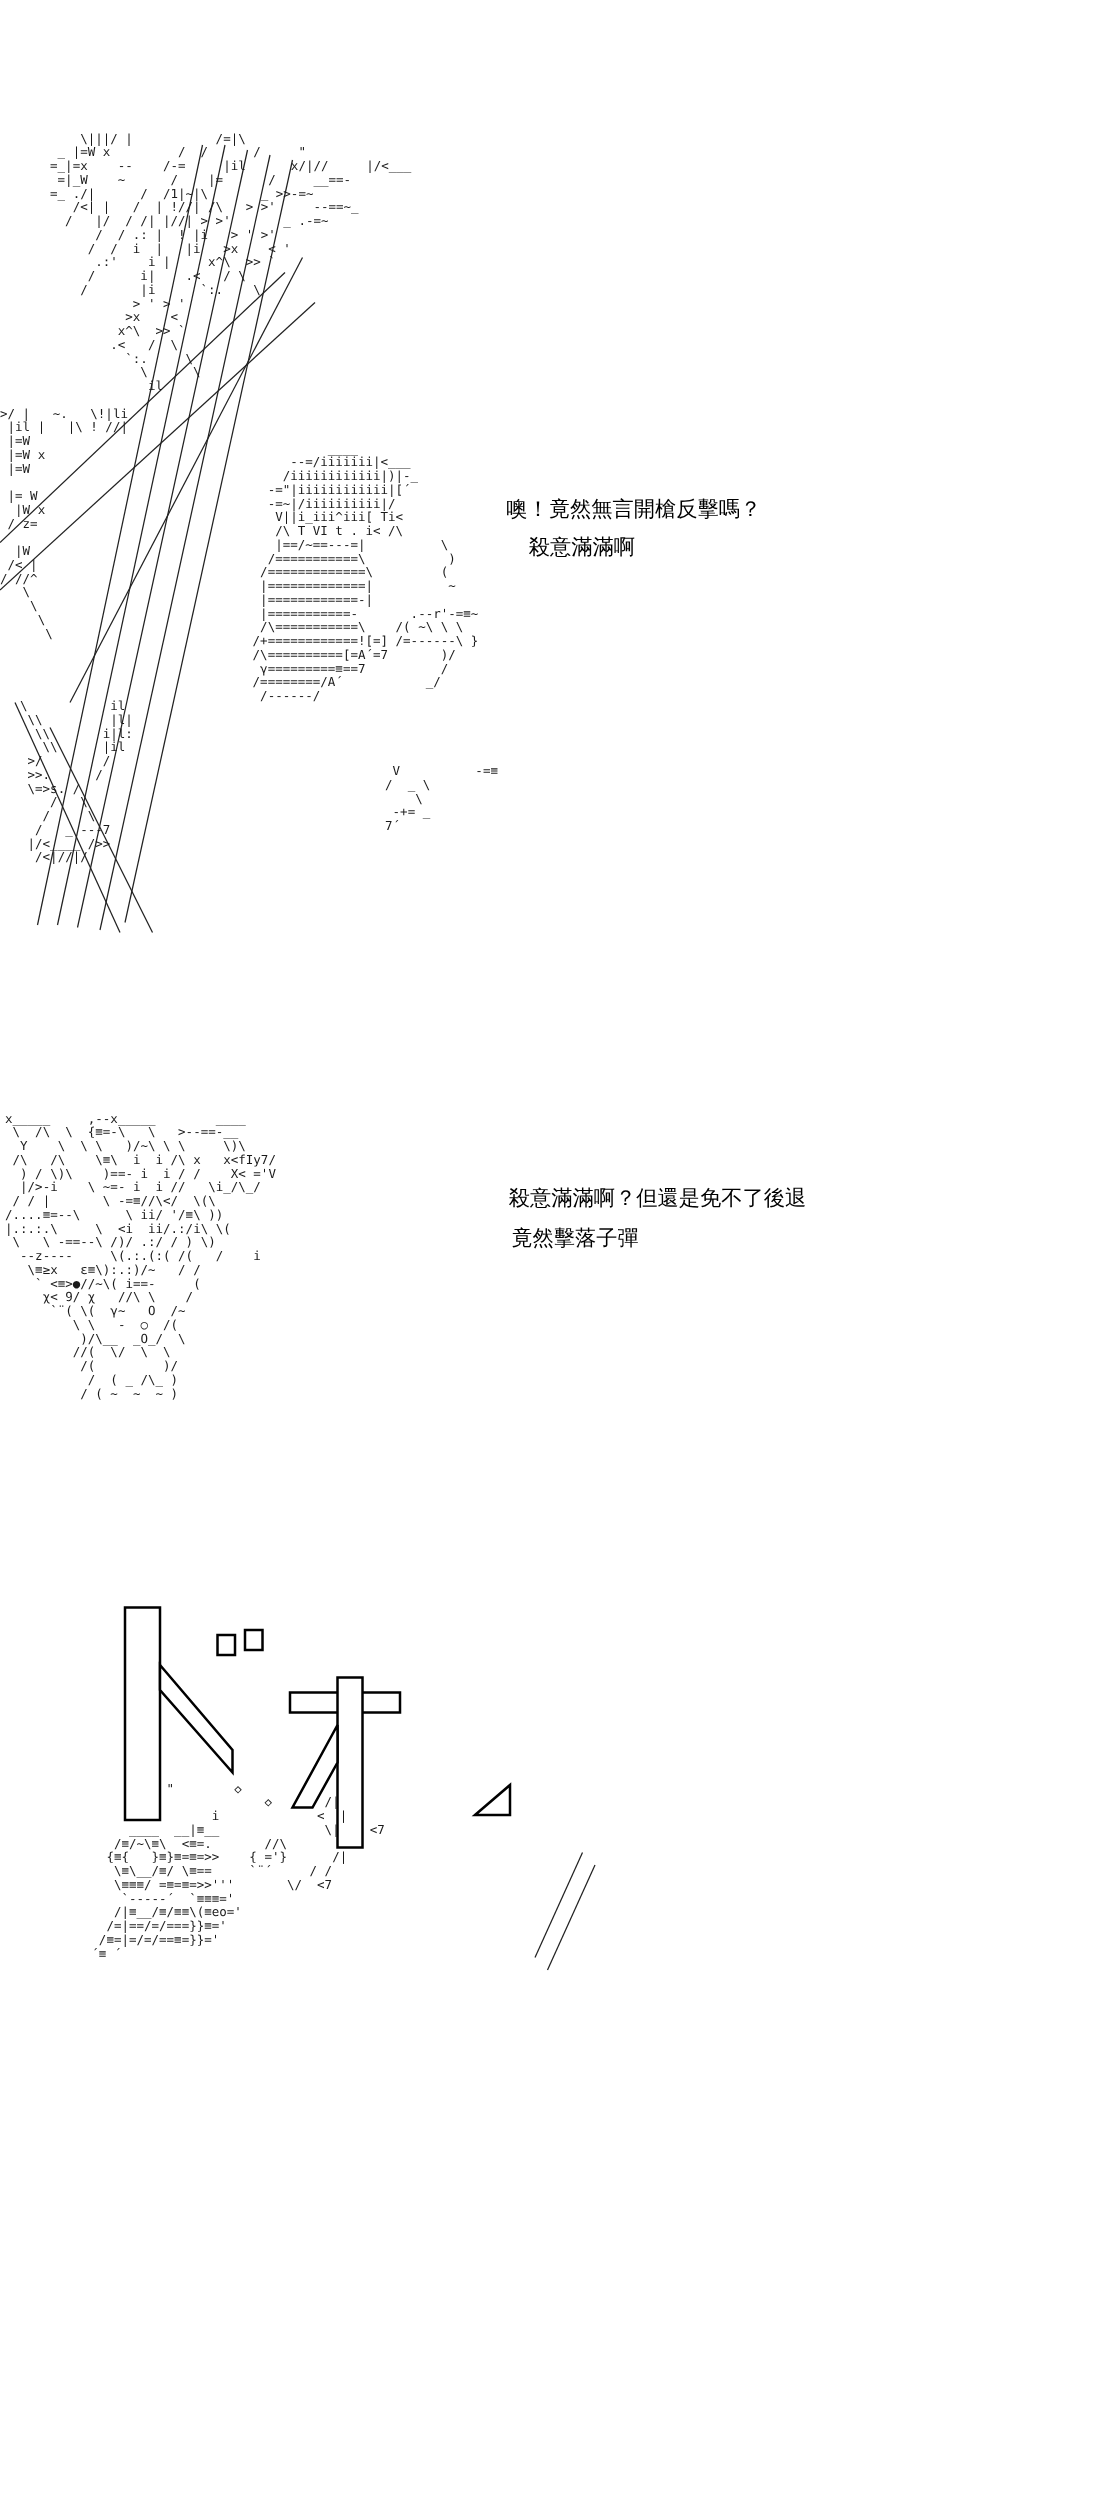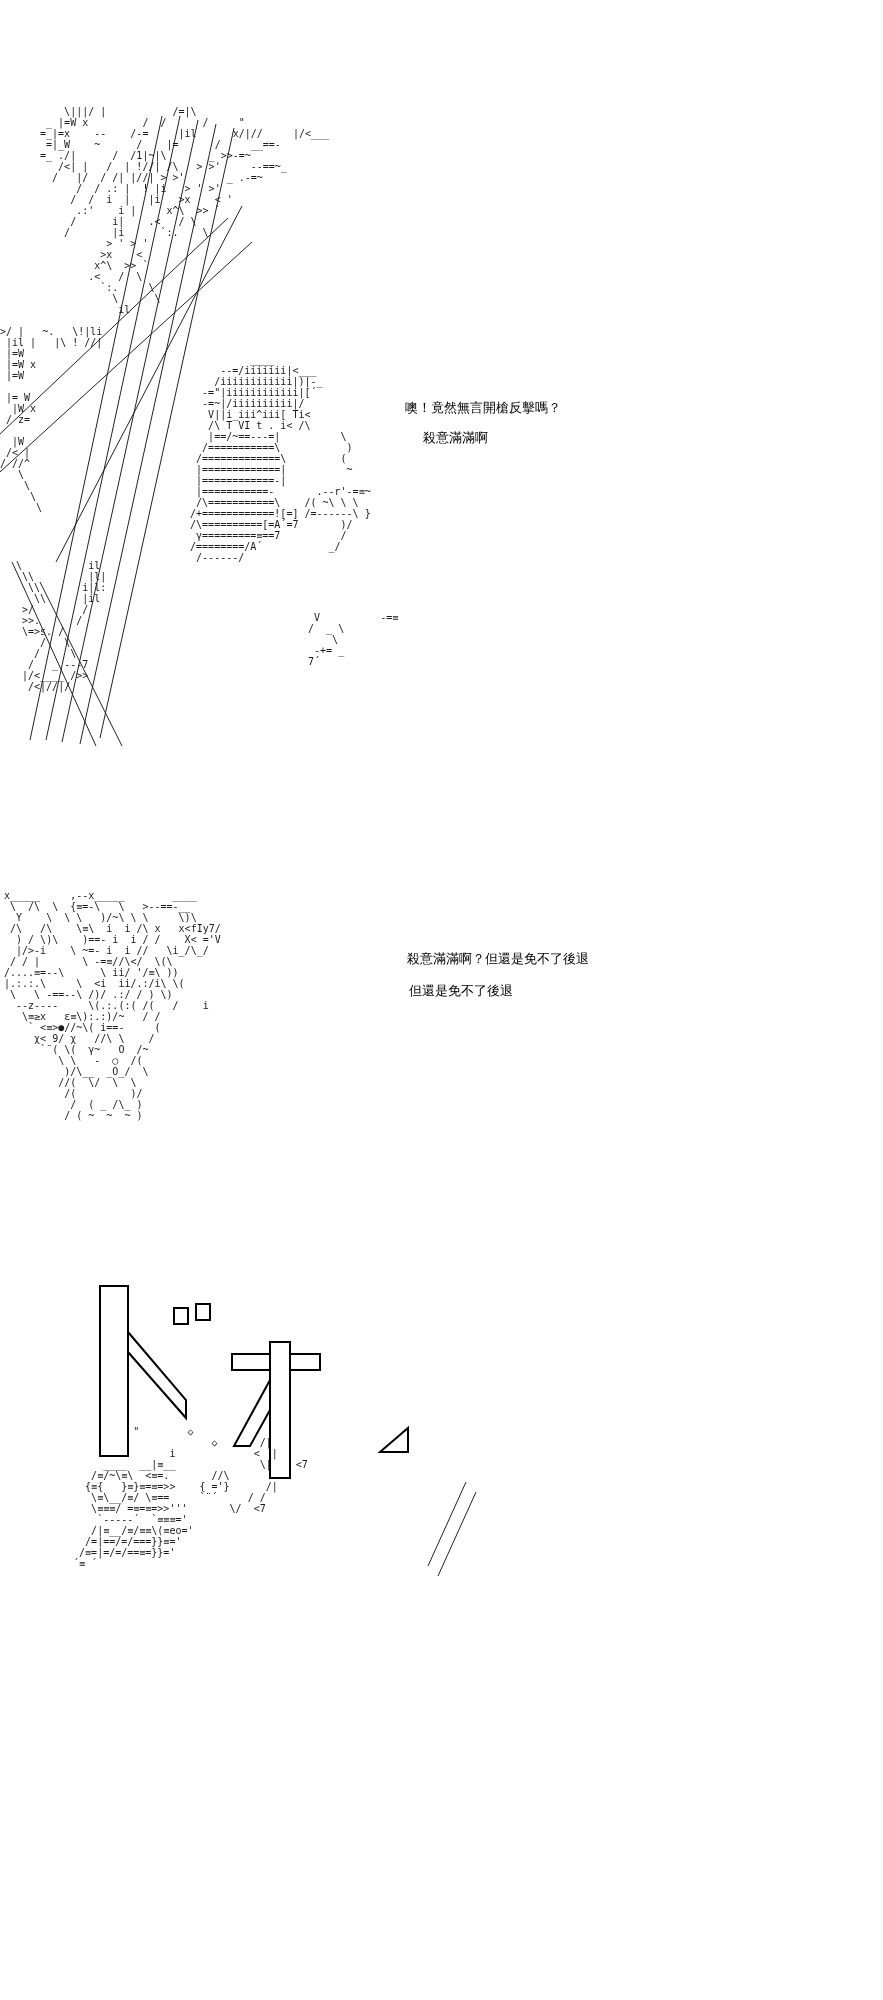--- a/index.html
+++ b/index.html
@@ -2,21 +2,21 @@
 <html><head>
 <meta charset="utf-8">
 <style>
   html,body{margin:0;padding:0;background:#ffffff;}
   #page{position:relative;width:883px;height:2000px;background:#ffffff;overflow:hidden;
         font-family:"DejaVu Sans Mono",monospace;color:#1a1a1a;}
   .abs{position:absolute;}
   pre.aa{margin:0;position:absolute;white-space:pre;font-family:"DejaVu Sans Mono",monospace;
          font-size:10px;line-height:11px;letter-spacing:0;color:#1a1a1a;}
   .dlg{position:absolute;font-family:"Liberation Sans","DejaVu Sans",sans-serif;
-       font-size:13px;line-height:16px;color:#000;white-space:nowrap;}
+       font-size:17px;line-height:16px;color:#000;white-space:nowrap;}
   svg{display:block;}
 </style>
 </head>
 <body>
 
 <div id="page">
 
   <svg class="abs" style="left:0;top:100px" width="500" height="660" viewBox="0 0 500 660">
     <g stroke="#222" stroke-width="1">
       <line x1="162" y1="16" x2="30" y2="640"></line>
@@ -73,21 +73,21 @@
   \\       i|l:
    \\      |il
  &gt;/        /
  &gt;&gt;.      /
  \=&gt;s. /
     /   \
    /     \
   /   _ ---7
  |/&lt;____ /&gt;&gt;
   /&lt;|//|/</pre>
-  <pre class="aa" style="left:172px;top:354px">             ____
+  <pre class="aa" style="left:184px;top:354px">             ____
         --=/iiiiiii|&lt;___
        /iiiiiiiiiiii|)|-_
      -="|iiiiiiiiiiii|[´
      -=~|/iiiiiiiiii|/
       V||i_iii^iii[ Ti&lt;
       /\ T VI t . i&lt; /\
       |==/~==---=|          \
      /===========\           )
     /=============\         (
     |=============|          ~
@@ -124,21 +124,21 @@
      χ&lt; 9/ χ   //\ \    /
       `¨( \(  γ~   O  /~
          \ \   -  ○  /(
           )/\__  _O_/  \
          //(  \/  \  \
           /(         )/
            /  ( _ /\_ )
           / ( ~  ~  ~ )</pre>
 
   <div class="dlg" style="left:407px;top:951px">殺意滿滿啊？但還是免不了後退</div>
-  <div class="dlg" style="left:409px;top:983px">但還是免不了後退</div>
+  <div class="dlg" style="left:409px;top:983px">竟然擊落子彈</div>
 
   <svg class="abs" style="left:0;top:1270px" width="500" height="330" viewBox="0 0 500 330">
     <g fill="#ffffff" stroke="#000" stroke-width="2">
       <rect x="100" y="16" width="28" height="170"></rect>
       <polygon points="128,62 186,130 186,148 128,82"></polygon>
       <rect x="174" y="38" width="14" height="16"></rect>
       <rect x="196" y="34" width="14" height="16"></rect>
       <rect x="232" y="84" width="88" height="16"></rect>
       <rect x="270" y="72" width="20" height="136"></rect>
       <polygon points="270,110 234,176 250,176 270,140"></polygon>

